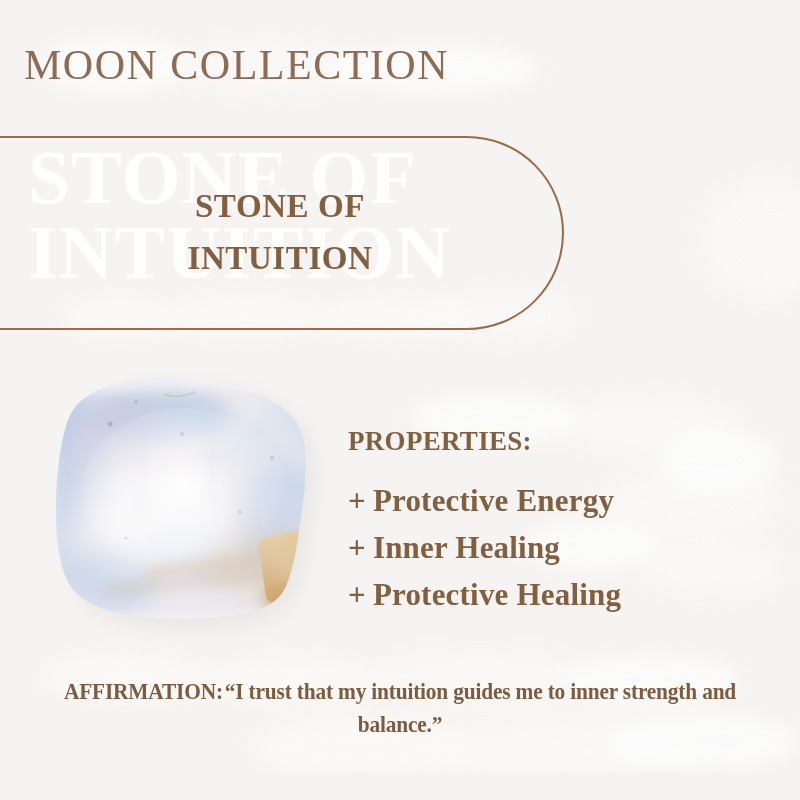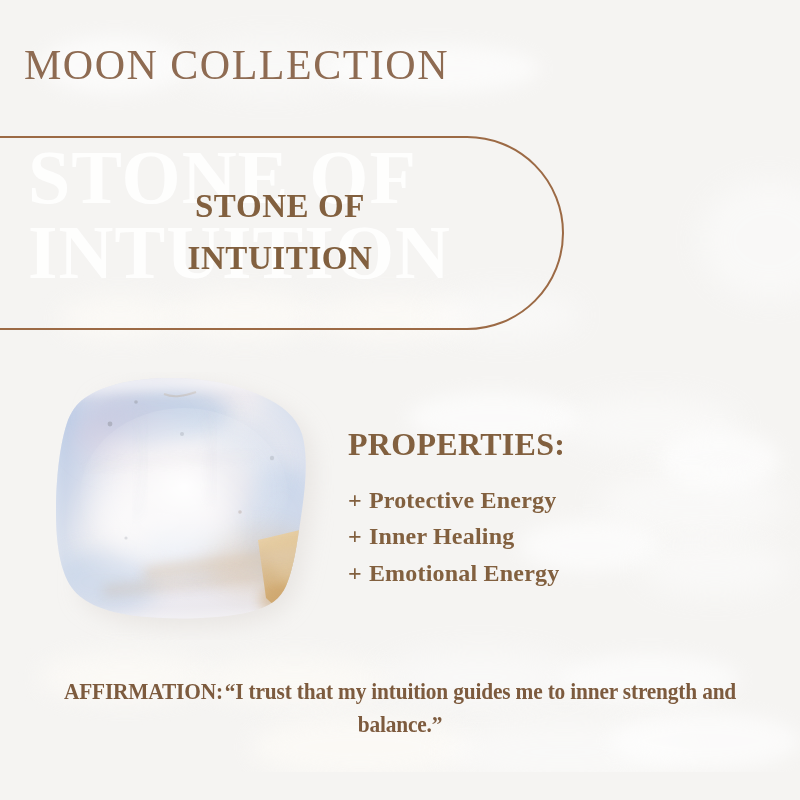--- a/index.html
+++ b/index.html
@@ -116,28 +116,28 @@
   .properties {
     position: absolute;
     left: 348px;
     top: 428px;
     z-index: 3;
     font-family: "Liberation Serif", "DejaVu Serif", serif;
     color: #82603f;
   }
   .properties-heading {
     font-weight: bold;
-    font-size: 32px;
+    font-size: 27px;
     line-height: 1;
     letter-spacing: 0.3px;
     margin-bottom: 22px;
   }
   .prop-item {
     font-weight: bold;
-    font-size: 24px;
+    font-size: 31px;
     line-height: 1.52;
     letter-spacing: 0.2px;
     white-space: nowrap;
   }
   .prop-plus { display: inline-block; margin-right: 7px; }
 
   
   .affirmation {
     position: absolute;
     left: 36px;
@@ -304,21 +304,21 @@
   <div class="properties">
     <div class="properties-heading">PROPERTIES:</div>
 
     <div class="prop-item">
       <span class="prop-plus">+</span><span>Protective Energy</span>
     </div>
     <div class="prop-item">
       <span class="prop-plus">+</span><span>Inner Healing</span>
     </div>
     <div class="prop-item">
-      <span class="prop-plus">+</span><span>Emotional Energy</span>
+      <span class="prop-plus">+</span><span>Protective Healing</span>
     </div>
   </div>
 
   <div class="affirmation">
     <span class="affirmation-label">AFFIRMATION:</span><span>“I trust that my intuition guides me to inner strength and balance.”</span>
   </div>
 
 </div>
 
 </body></html>

